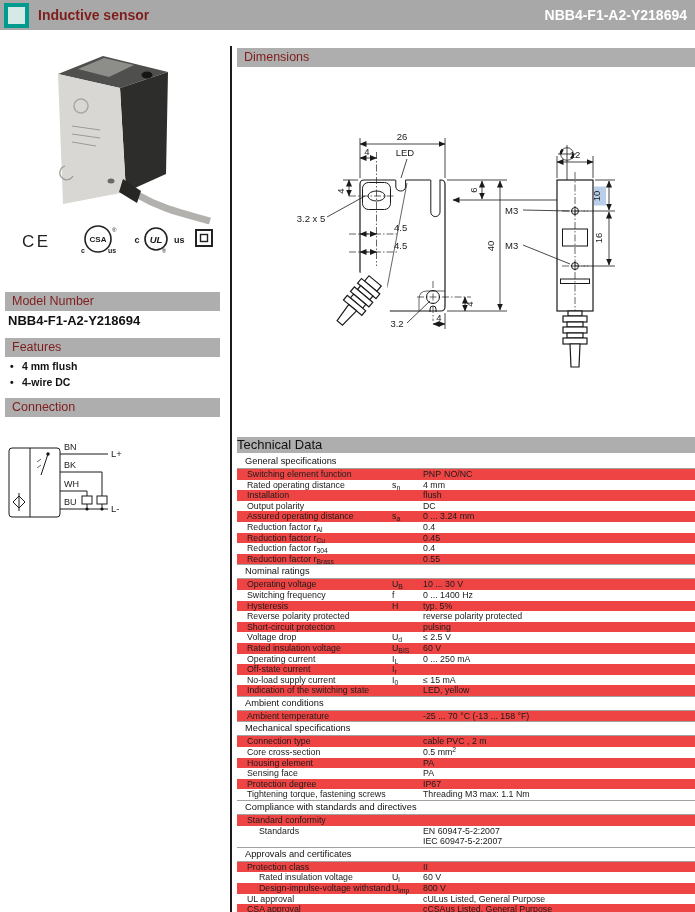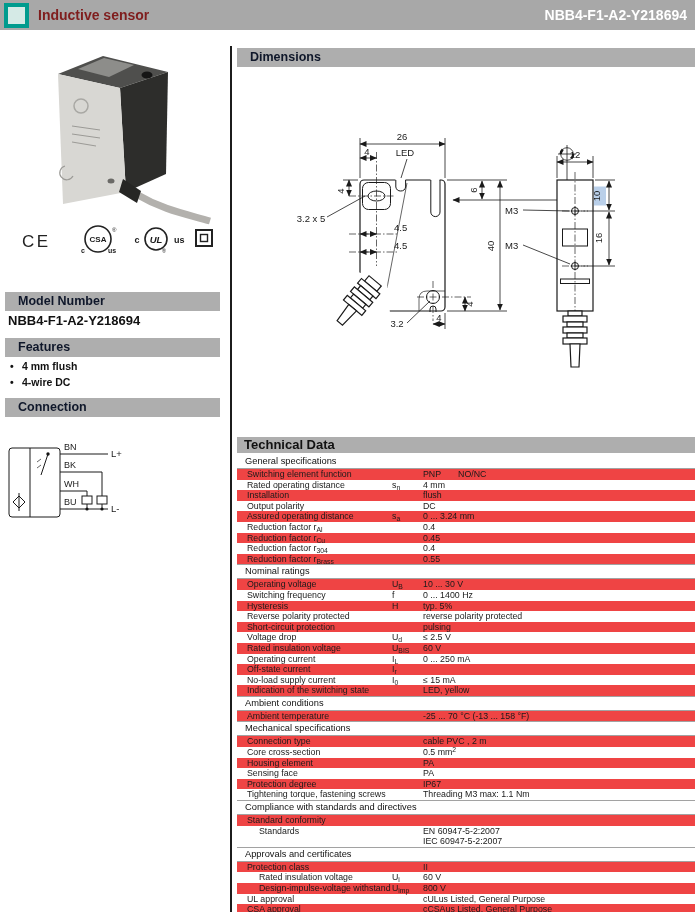--- a/index.html
+++ b/index.html
@@ -6,42 +6,42 @@
   body{width:695px;height:912px;position:relative;background:#fff;
        font-family:"Liberation Sans",sans-serif;overflow:hidden;color:#111}
   .abs{position:absolute}
   
   .topbar{left:0;top:0;width:695px;height:30px;background:#a8a8a8}
   .hicon{left:4px;top:3px;width:25px;height:25px;background:#d5eae6;
          border:4px solid #009b8e;box-sizing:border-box}
   .htitle{left:38px;top:0;line-height:30px;font-weight:bold;font-size:14px;color:#7f1d1d}
   .hpart{right:8px;top:0;line-height:30px;font-weight:bold;font-size:14px;color:#fff}
   
-  .secbar{background:#aeaeae;color:#0f172a;font-weight:bold;font-size:12.5px;
-          line-height:19px;height:19px;padding-left:13px;box-sizing:border-box}
+  .secbar{background:#aeaeae;color:#7f1d1d;font-weight:normal;font-size:12.5px;
+          line-height:19px;height:19px;padding-left:7px;box-sizing:border-box}
   
   .modelval{left:8px;top:313px;font-weight:bold;font-size:13px}
   .feat{left:8px;font-weight:bold;font-size:10.5px;line-height:16px;padding-left:14px}
   .feat:before{content:"\2022";position:absolute;left:2px;font-weight:bold}
   
   .vdivider{left:230px;top:46px;width:2px;height:866px;background:#1c1c1c}
   
   .techbar{left:237px;top:437px;width:458px;height:16px;background:#aeaeae;
-           font-weight:bold;font-size:13px;line-height:16px;padding-left:7px;box-sizing:border-box}
+           font-weight:normal;font-size:13px;line-height:16px;box-sizing:border-box}
   .techtable{left:237px;top:455px;width:458px}
   .sec-h{font-weight:normal;font-size:9.3px;line-height:11px;padding:1px 0 1px 8px;
          border-top:1px solid #a2a2a2;border-bottom:1px solid #a2a2a2;box-sizing:border-box}
   .techtable .sec-h:first-child{border-top:0}
   .trow{display:grid;grid-template-columns:145px 31px 1fr;padding-left:10px;
         font-size:8.8px;line-height:10.6px;min-height:10.6px;color:#1a1a1a;box-sizing:border-box}
   .trow.shade{background:#ef4444}
   .trow.ind2 .lab{padding-left:12px}
   .trow sub{font-size:6.8px;vertical-align:-2px;line-height:0}
   .trow sup{font-size:6.8px;vertical-align:3px;line-height:0}
-  .v2{margin-left:17px}
+  .v2{margin-left:3px}
   
   svg text{font-family:"Liberation Sans",sans-serif;font-size:9.5px;fill:#1a1a1a}
   .thin{stroke:#222;stroke-width:.7;fill:none}
   .dd{stroke:#222;stroke-width:.7;fill:none;stroke-dasharray:7 2 1.5 2}
   .out{stroke:#1a1a1a;stroke-width:1.2;fill:#fff}
   .out2{stroke:#1a1a1a;stroke-width:1;fill:none}
   .dim{stroke:#1a1a1a;stroke-width:.8;fill:none}
 </style>
 </head>
 <body>

